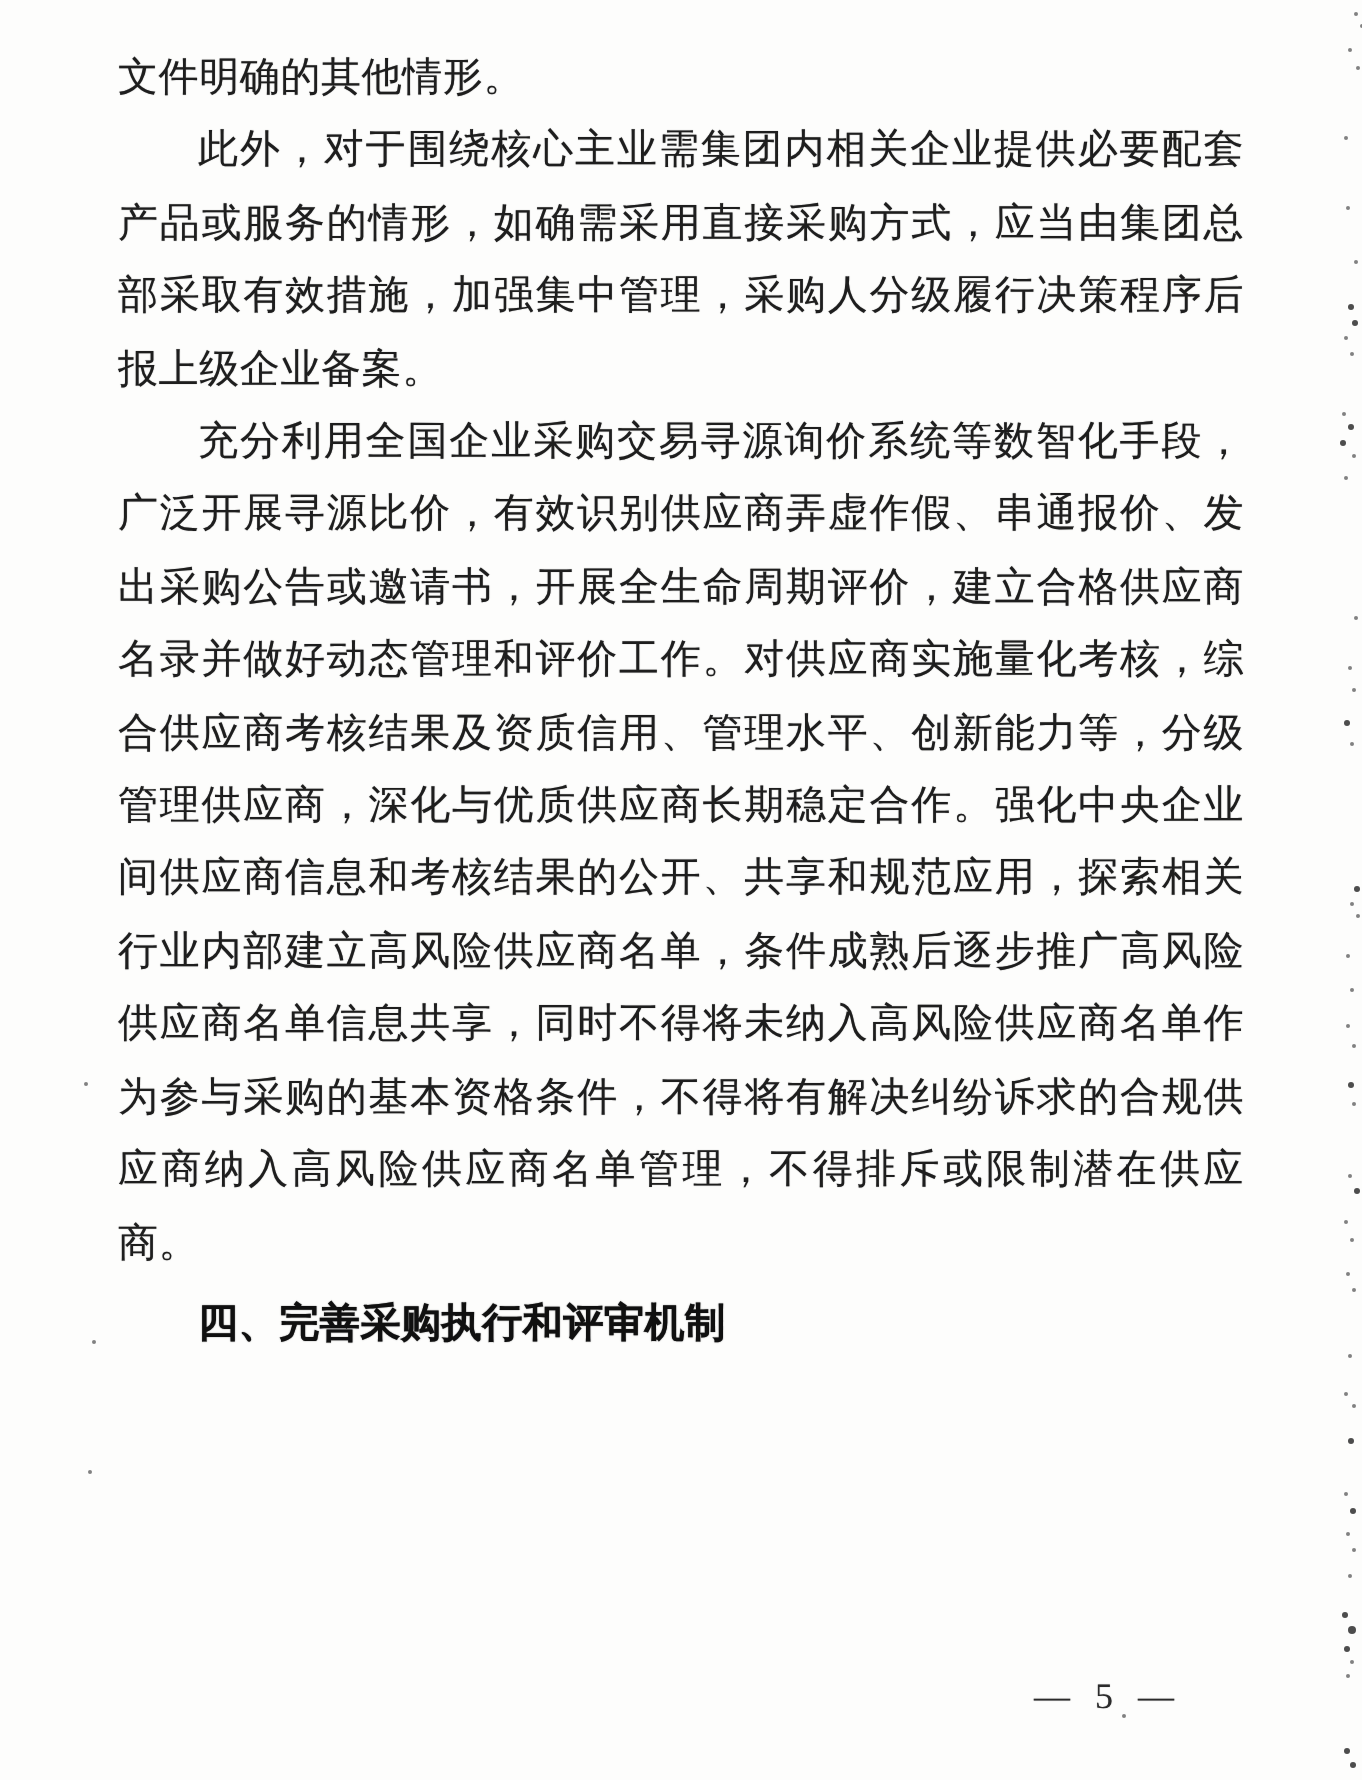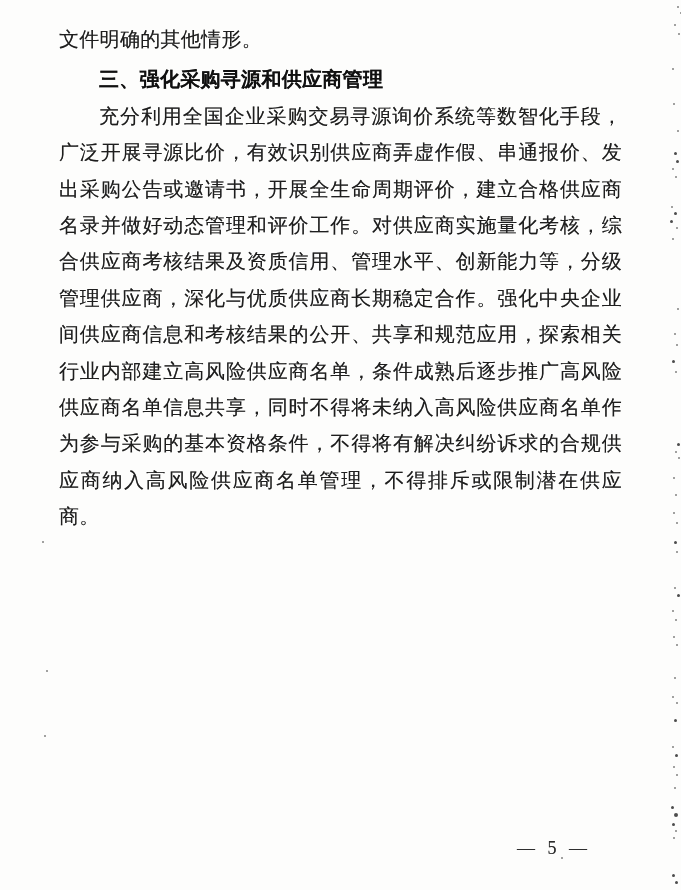--- a/index.html
+++ b/index.html
@@ -60,22 +60,23 @@
     background: #2e2e2e;
     border-radius: 50%;
   }
 </style>
 </head>
 <body>
 
 <div class="page">
   <div class="content" id="content">
       <p class="body">文件明确的其他情形。</p>
-      <p class="heading indent">三、强化采购寻源和供应商管理</p>
+      <p class="body indent">此外，对于围绕核心主业需集团内相关企业提供必要配套产品或服务的情形，如确需采用直接采购方式，应当由集团总部采取有效措施，加强集中管理，采购人分级履行决策程序后报上级企业备案。</p>
       <p class="body indent">充分利用全国企业采购交易寻源询价系统等数智化手段，广泛开展寻源比价，有效识别供应商弄虚作假、串通报价、发出采购公告或邀请书，开展全生命周期评价，建立合格供应商名录并做好动态管理和评价工作。对供应商实施量化考核，综合供应商考核结果及资质信用、管理水平、创新能力等，分级管理供应商，深化与优质供应商长期稳定合作。强化中央企业间供应商信息和考核结果的公开、共享和规范应用，探索相关行业内部建立高风险供应商名单，条件成熟后逐步推广高风险供应商名单信息共享，同时不得将未纳入高风险供应商名单作为参与采购的基本资格条件，不得将有解决纠纷诉求的合规供应商纳入高风险供应商名单管理，不得排斥或限制潜在供应商。</p>
+      <p class="heading indent">四、完善采购执行和评审机制</p>
     </div>
   <div class="page-number">— 5 —</div>
   <div id="noise">
       <div class="speck" style="left: 677px; top: 6px; width: 2px; height: 2px; opacity: 0.6;"></div>
       <div class="speck" style="left: 680px; top: 12px; width: 2px; height: 2px; opacity: 0.6;"></div>
       <div class="speck" style="left: 674px; top: 24px; width: 2px; height: 2px; opacity: 0.6;"></div>
       <div class="speck" style="left: 678px; top: 33px; width: 2px; height: 2px; opacity: 0.6;"></div>
       <div class="speck" style="left: 672px; top: 68px; width: 2px; height: 2px; opacity: 0.6;"></div>
       <div class="speck" style="left: 673px; top: 103px; width: 2px; height: 2px; opacity: 0.6;"></div>
       <div class="speck" style="left: 677px; top: 130px; width: 2px; height: 2px; opacity: 0.6;"></div>

